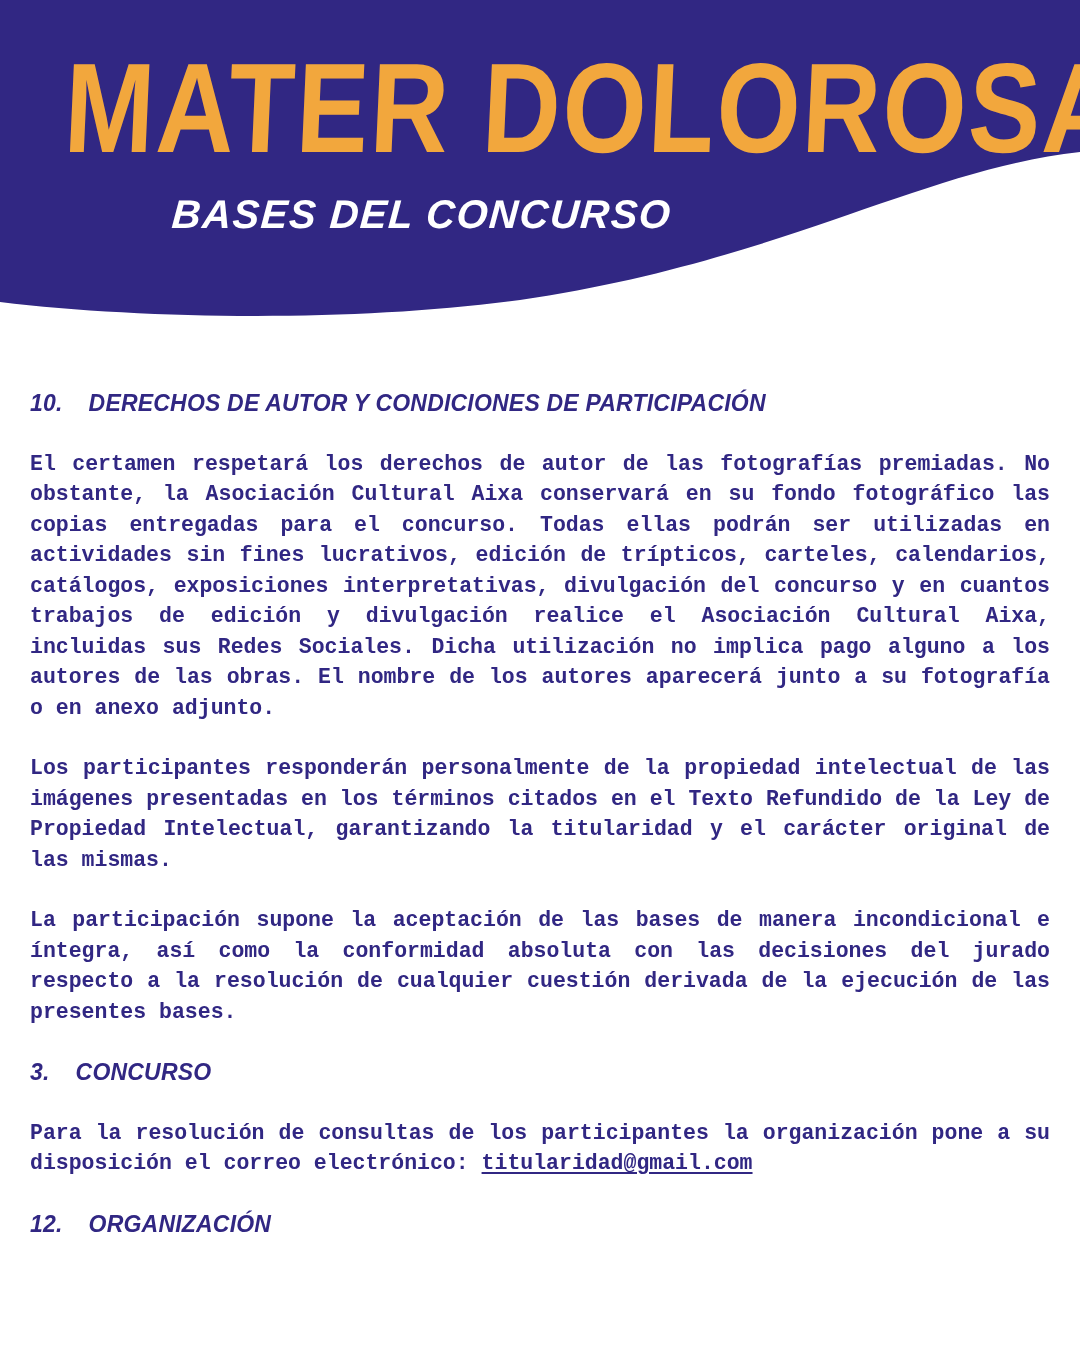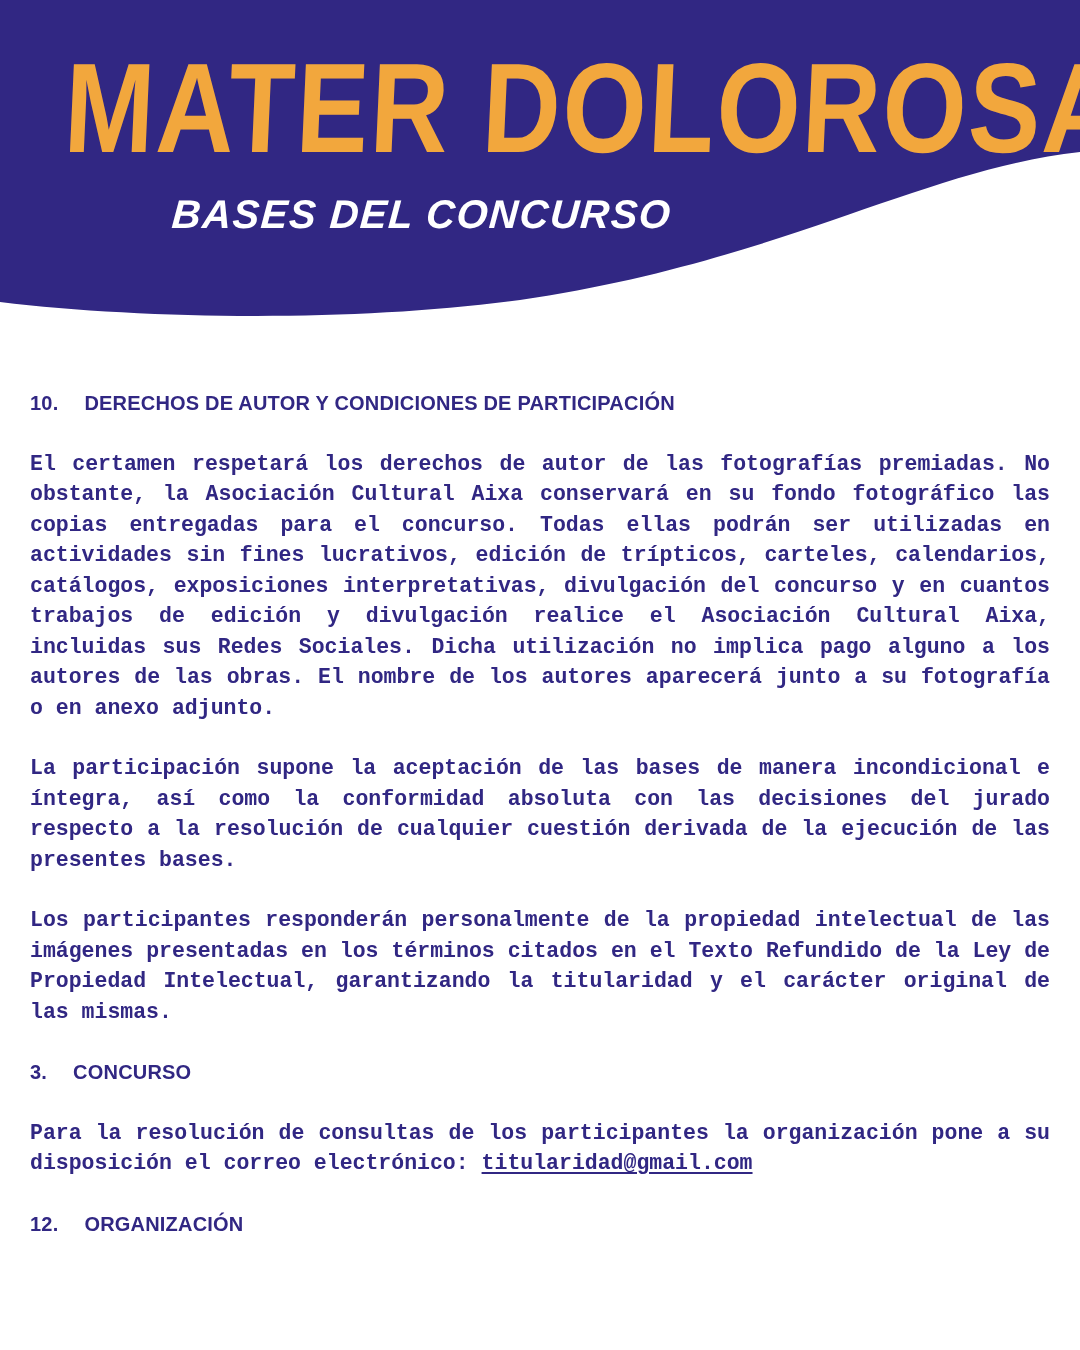--- a/index.html
+++ b/index.html
@@ -63,24 +63,25 @@
   
   .content {
     position: relative;
     padding: 58px 30px 0 30px;
     color: var(--primary);
     font-size: 21.5px;
     line-height: 30.5px;
     font-weight: bold;
   }
   .section-heading {
-    font-size: 20px;
+    font-size: 23px;
     font-weight: bold;
     margin-bottom: 30px;
     letter-spacing: 0.2px;
+    font-style: italic;
   }
   .section-heading .h-num {
     display: inline-block;
     margin-right: 26px;
   }
   .para {
     text-align: justify;
     text-justify: inter-word;
     margin-bottom: 30px;
     font-family: Liberation Mono, monospace;
@@ -106,23 +107,23 @@
   </header>
 
   <main class="content">
 
     <h3 class="section-heading">
       <span class="h-num">10.</span><span class="h-title">DERECHOS DE AUTOR Y CONDICIONES DE PARTICIPACIÓN</span>
     </h3>
 
     <p class="para">El certamen respetará los derechos de autor de las fotografías premiadas. No obstante, la Asociación Cultural Aixa conservará en su fondo fotográfico las copias entregadas para el concurso. Todas ellas podrán ser utilizadas en actividades sin fines lucrativos, edición de trípticos, carteles, calendarios, catálogos, exposiciones interpretativas, divulgación del concurso y en cuantos trabajos de edición y divulgación realice el Asociación Cultural Aixa, incluidas sus Redes Sociales. Dicha utilización no implica pago alguno a los autores de las obras. El nombre de los autores aparecerá junto a su fotografía o en anexo adjunto.</p>
 
+    <p class="para">Los participantes responderán personalmente de la propiedad intelectual de las imágenes presentadas en los términos citados en el Texto Refundido de la Ley de Propiedad Intelectual, garantizando la titularidad y el carácter original de las mismas.</p>
+
     <p class="para">La participación supone la aceptación de las bases de manera incondicional e íntegra, así como la conformidad absoluta con las decisiones del jurado respecto a la resolución de cualquier cuestión derivada de la ejecución de las presentes bases.</p>
-
-    <p class="para">Los participantes responderán personalmente de la propiedad intelectual de las imágenes presentadas en los términos citados en el Texto Refundido de la Ley de Propiedad Intelectual, garantizando la titularidad y el carácter original de las mismas.</p>
 
     <h3 class="section-heading">
       <span class="h-num">3.</span><span class="h-title">CONCURSO</span>
     </h3>
 
     <p class="para"><span>Para la resolución de consultas de los participantes la organización pone a su disposición el correo electrónico: </span><a class="email-link">titularidad@gmail.com</a></p>
 
     <h3 class="section-heading">
       <span class="h-num">12.</span><span class="h-title">ORGANIZACIÓN</span>
     </h3>

